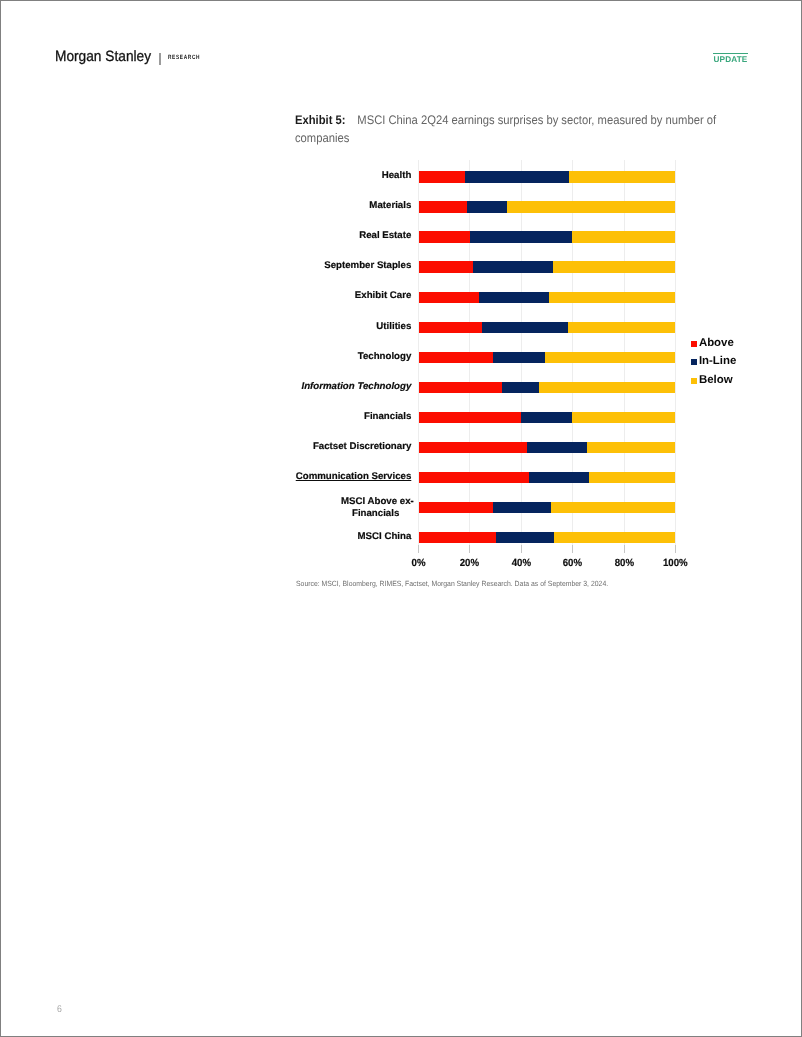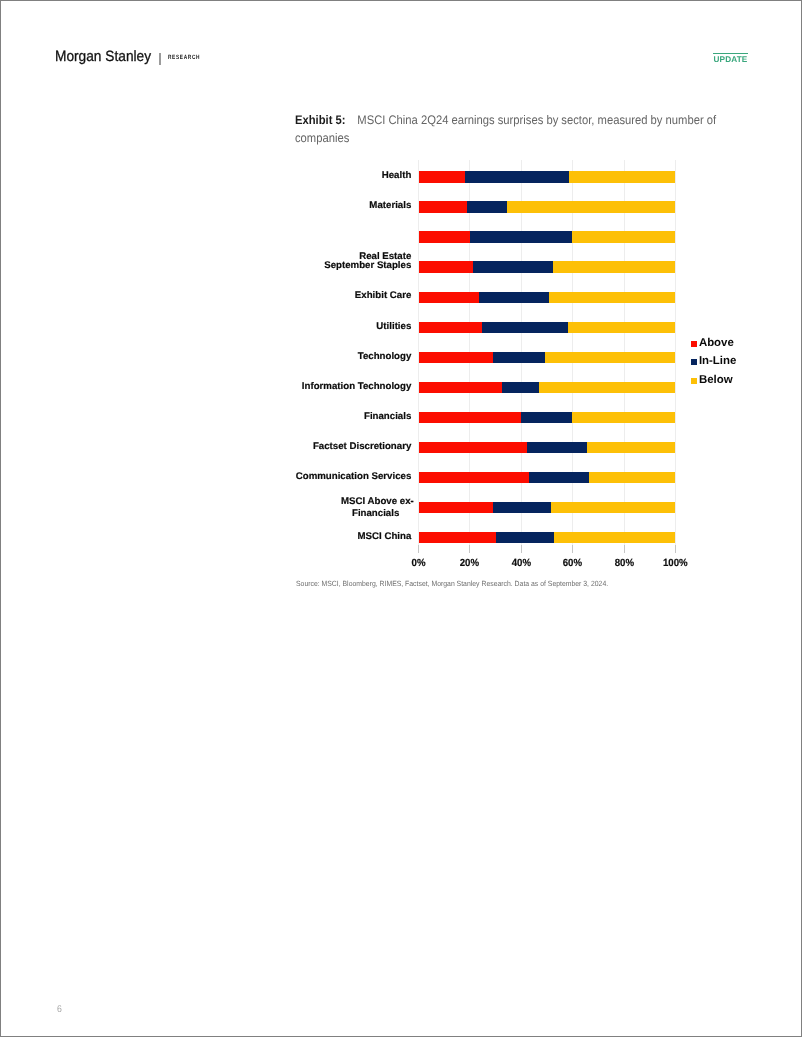--- a/index.html
+++ b/index.html
@@ -97,53 +97,53 @@
       <div class="bar" style="left: 463.503px; width: 104.856px; top: 170.24px; background: rgb(5, 36, 94);"></div>
       <div class="bar" style="left: 568.359px; width: 106.141px; top: 170.24px; background: rgb(253, 192, 7);"></div>
       <div class="cat-label" style="top: 169.19px;">Health</div>
       <div class="bar" style="left: 417.5px; width: 48.573px; top: 200.31px; background: rgb(252, 13, 0);"></div>
       <div class="bar" style="left: 466.073px; width: 40.092px; top: 200.31px; background: rgb(5, 36, 94);"></div>
       <div class="bar" style="left: 506.165px; width: 168.335px; top: 200.31px; background: rgb(253, 192, 7);"></div>
       <div class="cat-label" style="top: 199.26px;">Materials</div>
       <div class="bar" style="left: 417.5px; width: 51.4px; top: 230.38px; background: rgb(252, 13, 0);"></div>
       <div class="bar" style="left: 468.9px; width: 102.543px; top: 230.38px; background: rgb(5, 36, 94);"></div>
       <div class="bar" style="left: 571.443px; width: 103.057px; top: 230.38px; background: rgb(253, 192, 7);"></div>
-      <div class="cat-label" style="top: 229.33px; margin-top: 21px;">Real Estate</div>
+      <div class="cat-label" style="top: 229.33px;">Real Estate</div>
       <div class="bar" style="left: 417.5px; width: 54.741px; top: 260.45px; background: rgb(252, 13, 0);"></div>
       <div class="bar" style="left: 472.241px; width: 79.927px; top: 260.45px; background: rgb(5, 36, 94);"></div>
       <div class="bar" style="left: 552.168px; width: 122.332px; top: 260.45px; background: rgb(253, 192, 7);"></div>
       <div class="cat-label" style="top: 259.4px;">September Staples</div>
       <div class="bar" style="left: 417.5px; width: 60.909px; top: 290.52px; background: rgb(252, 13, 0);"></div>
       <div class="bar" style="left: 478.409px; width: 69.39px; top: 290.52px; background: rgb(5, 36, 94);"></div>
       <div class="bar" style="left: 547.799px; width: 126.701px; top: 290.52px; background: rgb(253, 192, 7);"></div>
       <div class="cat-label" style="top: 289.47px;">Exhibit Care</div>
       <div class="bar" style="left: 417.5px; width: 63.736px; top: 320.59px; background: rgb(252, 13, 0);"></div>
       <div class="bar" style="left: 481.236px; width: 85.838px; top: 320.59px; background: rgb(5, 36, 94);"></div>
       <div class="bar" style="left: 567.074px; width: 107.426px; top: 320.59px; background: rgb(253, 192, 7);"></div>
       <div class="cat-label" style="top: 319.54px;">Utilities</div>
       <div class="bar" style="left: 417.5px; width: 74.53px; top: 350.66px; background: rgb(252, 13, 0);"></div>
       <div class="bar" style="left: 492.03px; width: 51.657px; top: 350.66px; background: rgb(5, 36, 94);"></div>
       <div class="bar" style="left: 543.687px; width: 130.813px; top: 350.66px; background: rgb(253, 192, 7);"></div>
       <div class="cat-label" style="top: 349.61px;">Technology</div>
       <div class="bar" style="left: 417.5px; width: 83.525px; top: 380.73px; background: rgb(252, 13, 0);"></div>
       <div class="bar" style="left: 501.025px; width: 36.751px; top: 380.73px; background: rgb(5, 36, 94);"></div>
       <div class="bar" style="left: 537.776px; width: 136.724px; top: 380.73px; background: rgb(253, 192, 7);"></div>
-      <div class="cat-label" style="top: 379.68px;">Information Technology</div>
+      <div class="cat-label" style="top: 379.68px; font-style: italic;">Information Technology</div>
       <div class="bar" style="left: 417.5px; width: 102.543px; top: 410.8px; background: rgb(252, 13, 0);"></div>
       <div class="bar" style="left: 520.043px; width: 51.143px; top: 410.8px; background: rgb(5, 36, 94);"></div>
       <div class="bar" style="left: 571.186px; width: 103.314px; top: 410.8px; background: rgb(253, 192, 7);"></div>
       <div class="cat-label" style="top: 409.75px;">Financials</div>
       <div class="bar" style="left: 417.5px; width: 108.197px; top: 440.87px; background: rgb(252, 13, 0);"></div>
       <div class="bar" style="left: 525.697px; width: 59.881px; top: 440.87px; background: rgb(5, 36, 94);"></div>
       <div class="bar" style="left: 585.578px; width: 88.922px; top: 440.87px; background: rgb(253, 192, 7);"></div>
       <div class="cat-label" style="top: 439.82px;">Factset Discretionary</div>
       <div class="bar" style="left: 417.5px; width: 110.767px; top: 470.94px; background: rgb(252, 13, 0);"></div>
       <div class="bar" style="left: 528.267px; width: 60.138px; top: 470.94px; background: rgb(5, 36, 94);"></div>
       <div class="bar" style="left: 588.405px; width: 86.095px; top: 470.94px; background: rgb(253, 192, 7);"></div>
-      <div class="cat-label" style="top: 469.89px;">Communication Services</div>
+      <div class="cat-label" style="top: 469.89px; text-decoration: underline;">Communication Services</div>
       <div class="bar" style="left: 417.5px; width: 74.016px; top: 501.01px; background: rgb(252, 13, 0);"></div>
       <div class="bar" style="left: 491.516px; width: 58.596px; top: 501.01px; background: rgb(5, 36, 94);"></div>
       <div class="bar" style="left: 550.112px; width: 124.388px; top: 501.01px; background: rgb(253, 192, 7);"></div>
       <div class="cat-label" style="text-align: center; left: 340px; width: 69.3px; top: 495.41px;">
         <div>MSCI Above ex-</div>
         <div>Financials</div>
       </div>
       <div class="bar" style="left: 417.5px; width: 77.871px; top: 531.08px; background: rgb(252, 13, 0);"></div>
       <div class="bar" style="left: 495.371px; width: 57.311px; top: 531.08px; background: rgb(5, 36, 94);"></div>
       <div class="bar" style="left: 552.682px; width: 121.818px; top: 531.08px; background: rgb(253, 192, 7);"></div>

